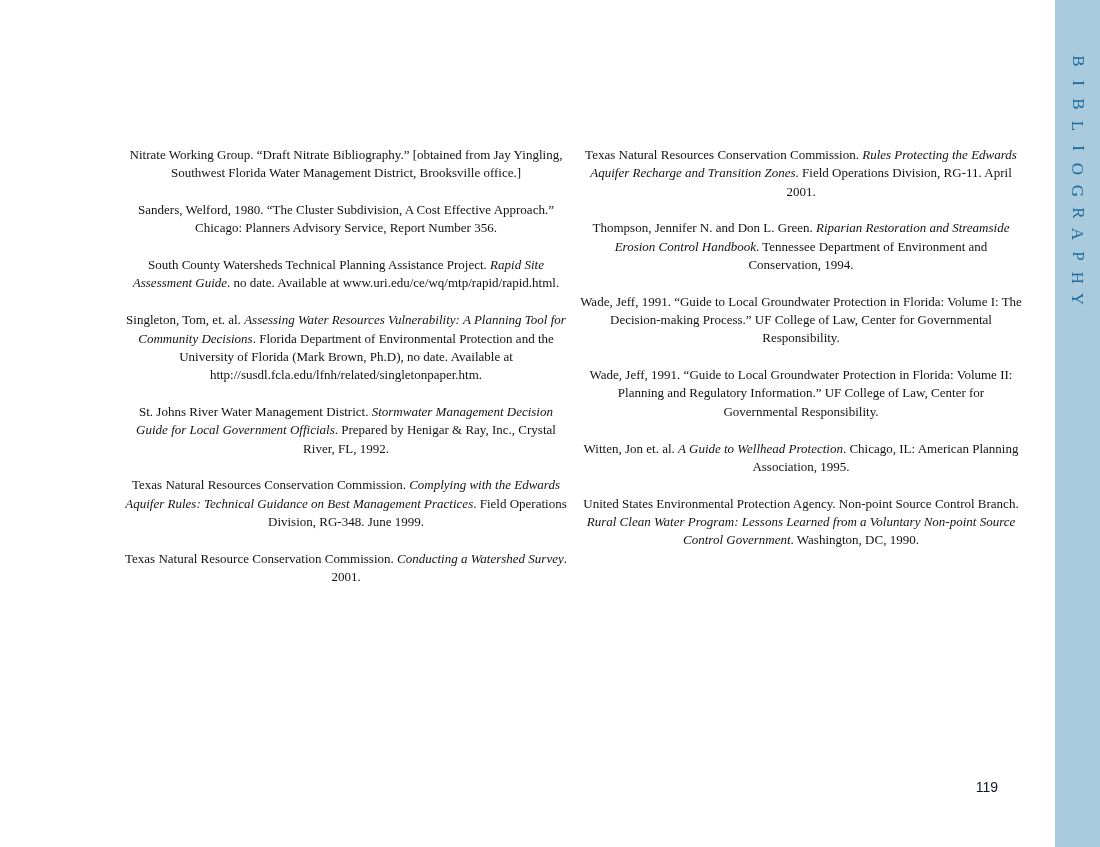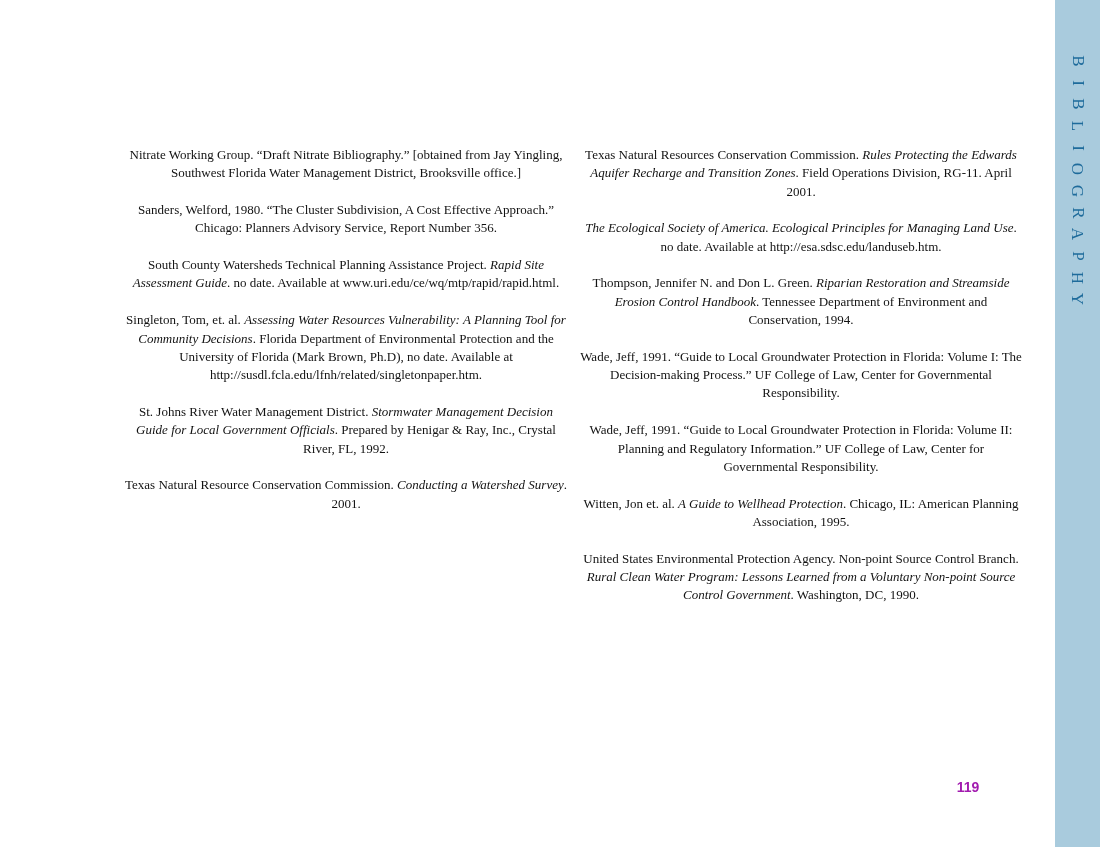--- a/index.html
+++ b/index.html
@@ -57,44 +57,44 @@
     font-family: "Liberation Serif", serif;
     font-size: 17px;
     font-weight: 400;
     color: var(--band-text, #1e6b9b);
   }
   .page-number {
     position: absolute;
     top: 779px;
     left: 938px;
     width: 60px;
-    text-align: center;
+    text-align: right;
     font-family: "Liberation Sans", sans-serif;
-    font-weight: 700;
+    font-weight: 400;
     font-size: 14px;
-    color: #a21caf;
+    color: #0f172a;
   }
 </style>
 </head>
 <body>
 
 <div class="page">
 
   <section class="col col-left">
       <p class="entry"><span>Nitrate Working Group. “Draft Nitrate Bibliography.” [obtained from Jay Yingling, Southwest Florida Water Management District, Brooksville office.]</span></p>
       <p class="entry"><span>Sanders, Welford, 1980. “The Cluster Subdivision, A Cost Effective Approach.” Chicago: Planners Advisory Service, Report Number 356.</span></p>
       <p class="entry"><span>South County Watersheds Technical Planning Assistance Project. </span><span class="it">Rapid Site Assessment Guide</span><span>. no date. Available at www.uri.edu/ce/wq/mtp/rapid/rapid.html.</span></p>
       <p class="entry"><span>Singleton, Tom, et. al. </span><span class="it">Assessing Water Resources Vulnerability: A Planning Tool for Community Decisions</span><span>. Florida Department of Environmental Protection and the University of Florida (Mark Brown, Ph.D), no date. Available at http://susdl.fcla.edu/lfnh/related/singletonpaper.htm.</span></p>
       <p class="entry"><span>St. Johns River Water Management District. </span><span class="it">Stormwater Management Decision Guide for Local Government Officials</span><span>. Prepared by Henigar &amp; Ray, Inc., Crystal River, FL, 1992.</span></p>
+      <p class="entry"><span>Texas Natural Resources Conservation Commission. </span><span class="it">Complying with the Edwards Aquifer Rules: Technical Guidance on Best Management Practices</span><span>. Field Operations Division, RG-348. June 1999.</span></p>
       <p class="entry"><span>Texas Natural Resource Conservation Commission. </span><span class="it">Conducting a Watershed Survey</span><span>. 2001.</span></p>
     </section>
 
   <section class="col col-right">
       <p class="entry"><span>Texas Natural Resources Conservation Commission. </span><span class="it">Rules Protecting the Edwards Aquifer Recharge and Transition Zones</span><span>. Field Operations Division, RG-11. April 2001.</span></p>
-      <p class="entry"><span class="it">The Ecological Society of America. Ecological Principles for Managing Land Use</span><span>. no date. Available at http://esa.sdsc.edu/landuseb.htm.</span></p>
       <p class="entry"><span>Thompson, Jennifer N. and Don L. Green. </span><span class="it">Riparian Restoration and Streamside Erosion Control Handbook</span><span>. Tennessee Department of Environment and Conservation, 1994.</span></p>
       <p class="entry"><span>Wade, Jeff, 1991. “Guide to Local Groundwater Protection in Florida: Volume I: The Decision-making Process.” UF College of Law, Center for Governmental Responsibility.</span></p>
       <p class="entry"><span>Wade, Jeff, 1991. “Guide to Local Groundwater Protection in Florida: Volume II: Planning and Regulatory Information.” UF College of Law, Center for Governmental Responsibility.</span></p>
       <p class="entry"><span>Witten, Jon et. al. </span><span class="it">A Guide to Wellhead Protection</span><span>. Chicago, IL: American Planning Association, 1995.</span></p>
       <p class="entry"><span>United States Environmental Protection Agency. Non-point Source Control Branch. </span><span class="it">Rural Clean Water Program: Lessons Learned from a Voluntary Non-point Source Control Government</span><span>. Washington, DC, 1990.</span></p>
     </section>
 
   <div class="page-number">119</div>
 
   <aside class="band">

